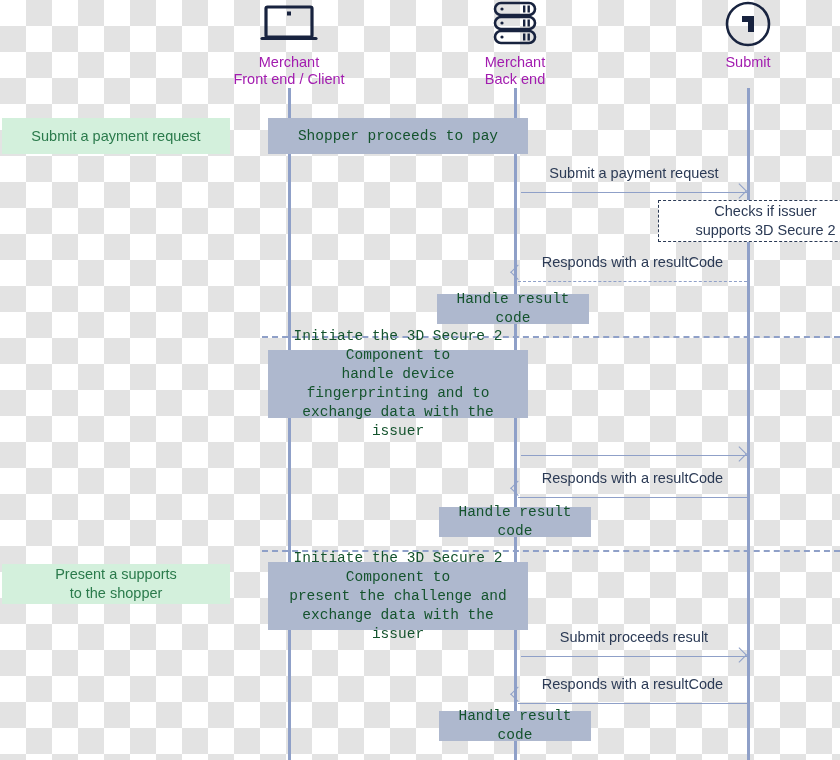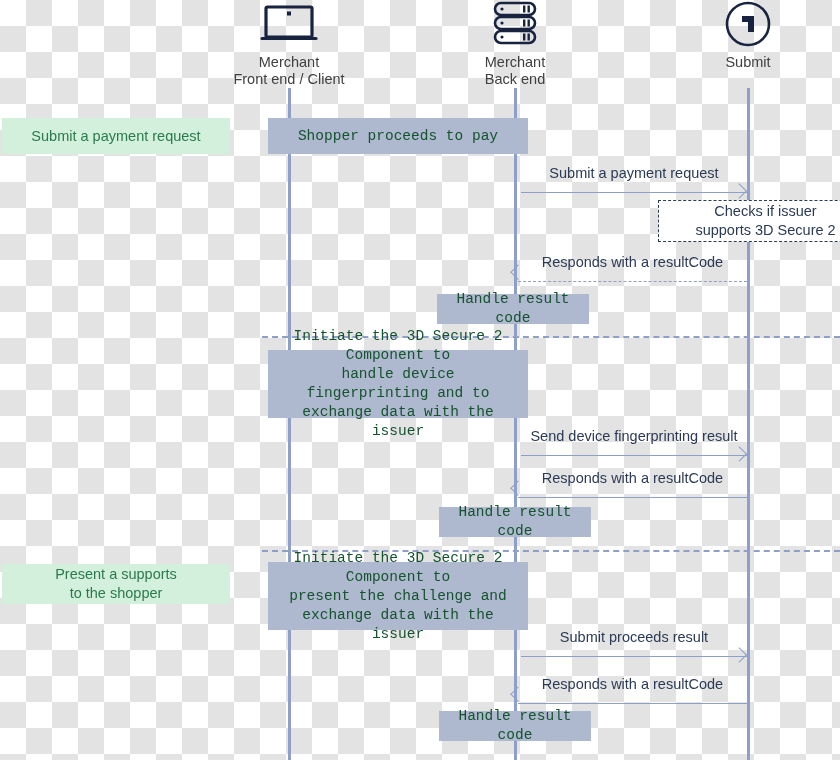--- a/index.html
+++ b/index.html
@@ -40,21 +40,21 @@
     width: 170px;
     text-align: center;
   }
   .actor-icon {
     height: 48px;
     display: flex;
     align-items: center;
     justify-content: center;
   }
   .actor-label {
-    color: #404040;
+    color: #a21caf;
     font-size: 14.5px;
     line-height: 17px;
     margin-top: 6px;
     white-space: pre-line;
   }
 
   
   .box {
     position: absolute;
     box-sizing: border-box;
@@ -216,21 +216,20 @@
   <div class="divider" style="left:262px; top:336px; width:578px;"></div>
 
 
   <div class="box box-blue" style="left:268px; top:350px; width:260px; height:68px;">
     <span style="white-space:pre-line;">Initiate the 3D Secure 2 Component to
 handle device fingerprinting and to
 exchange data with the issuer</span>
   </div>
 
   <div class="msg" style="left:521px; top:426px; width:226px;">
-    <div class="msg-label">Send device fingerprinting result</div>
     <div class="msg-line"></div>
     <div class="arrowhead right"></div>
   </div>
 
   <div class="msg" style="left:518px; top:468px; width:229px;">
     <div class="msg-label">Responds with a resultCode</div>
     <div class="msg-line"></div>
     <div class="arrowhead left"></div>
   </div>
 

